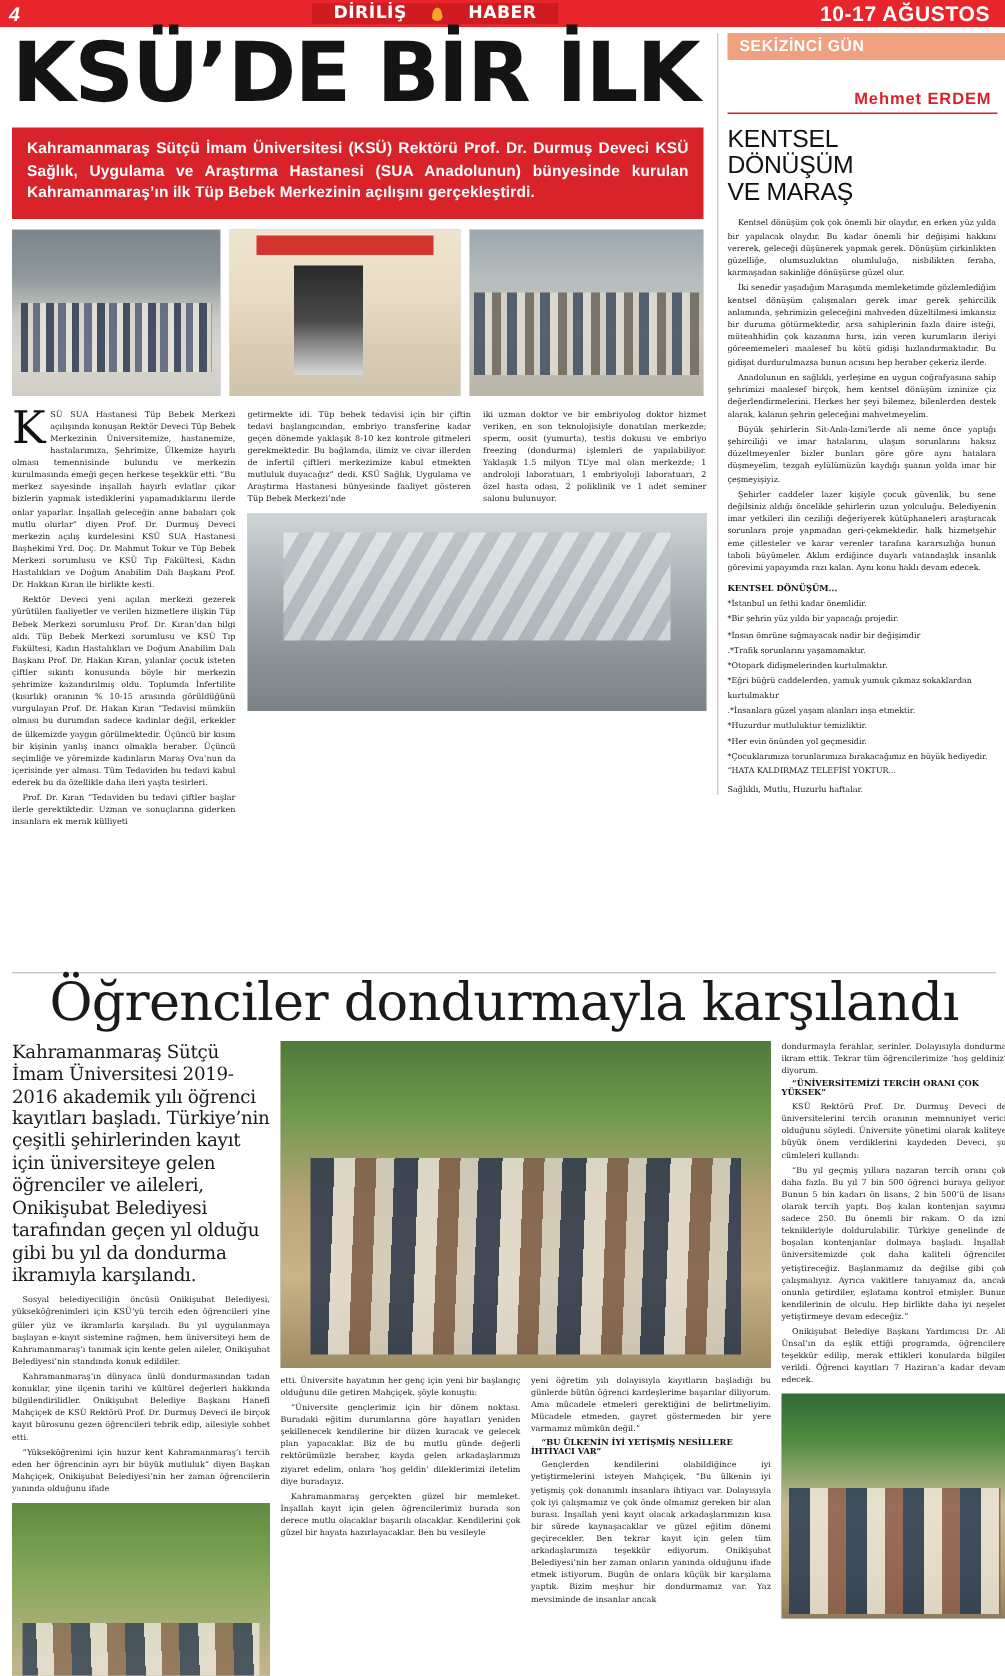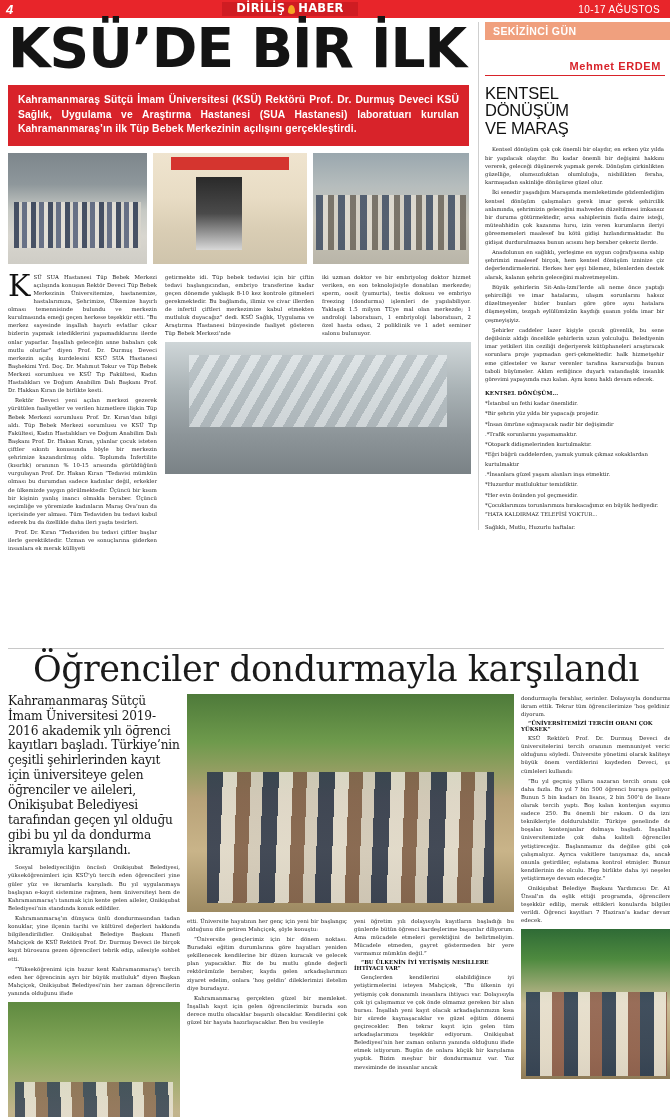--- a/index.html
+++ b/index.html
@@ -21,33 +21,33 @@
     color: #ffffff; font-weight: bold; font-size: 13px;
     font-style: italic; padding-left: 6px; width: 60px;
     font-family: "Liberation Sans", sans-serif;
   }
   .mast-logo-wrap {
     flex: 1; display: flex; align-items: center; justify-content: center;
     position: relative;
   }
   .mast-logo {
     background: #cf1c22; padding: 1px 14px; display: flex;
-    align-items: baseline; gap: 3px; position: relative; line-height: 1;
+    align-items: baseline; gap: 17px; position: relative; line-height: 1;
   }
   .mast-logo .w1, .mast-logo .w2 {
     color: #ffffff; font-weight: bold; font-size: 11.5px;
     letter-spacing: .3px; font-family: "DejaVu Sans", sans-serif;
   }
   .mast-flame {
     width: 7px; height: 9px; background: #f5a623;
     border-radius: 50% 50% 50% 50% / 70% 70% 30% 30%;
     display: inline-block; align-self: center;
   }
   .mast-date {
-    color: #ffffff; font-weight: normal; font-size: 10px;
+    color: #ffffff; font-weight: bold; font-size: 14px;
     letter-spacing: .4px; padding-right: 10px; text-align: right; width: 150px;
   }
 
   
   .article-main {
     position: absolute; left: 8px; top: 22px; width: 463px;
   }
   .headline-1 {
     font-family: "DejaVu Sans", sans-serif;
     font-weight: bold; font-size: 55px; line-height: .98;
@@ -216,21 +216,21 @@
         <span class="w1">DİRİLİŞ</span>
         <span class="mast-flame"></span>
         <span class="w2">HABER</span>
       </div>
     </div>
     <div class="mast-date">10-17 AĞUSTOS</div>
   </div>
 
   <div class="article-main">
     <div class="headline-1">KSÜ’DE BİR İLK</div>
-    <div class="summary-box">Kahramanmaraş Sütçü İmam Üniversitesi (KSÜ) Rektörü Prof. Dr. Durmuş Deveci KSÜ Sağlık, Uygulama ve Araştırma Hastanesi (SUA Hastanesi) laboratuarı kurulan Kahramanmaraş’ın ilk Tüp Bebek Merkezinin açılışını gerçekleştirdi.</div>
+    <div class="summary-box">Kahramanmaraş Sütçü İmam Üniversitesi (KSÜ) Rektörü Prof. Dr. Durmuş Deveci KSÜ Sağlık, Uygulama ve Araştırma Hastanesi (SUA Anadolunun) bünyesinde kurulan Kahramanmaraş’ın ilk Tüp Bebek Merkezinin açılışını gerçekleştirdi.</div>
 
     <div class="photo-row">
       <div class="photo p1">
           <div class="ph g1"></div>
         </div>
       <div class="photo p2">
           <div class="ph g2"></div>
         </div>
       <div class="photo p3">
           <div class="ph g3"></div>

